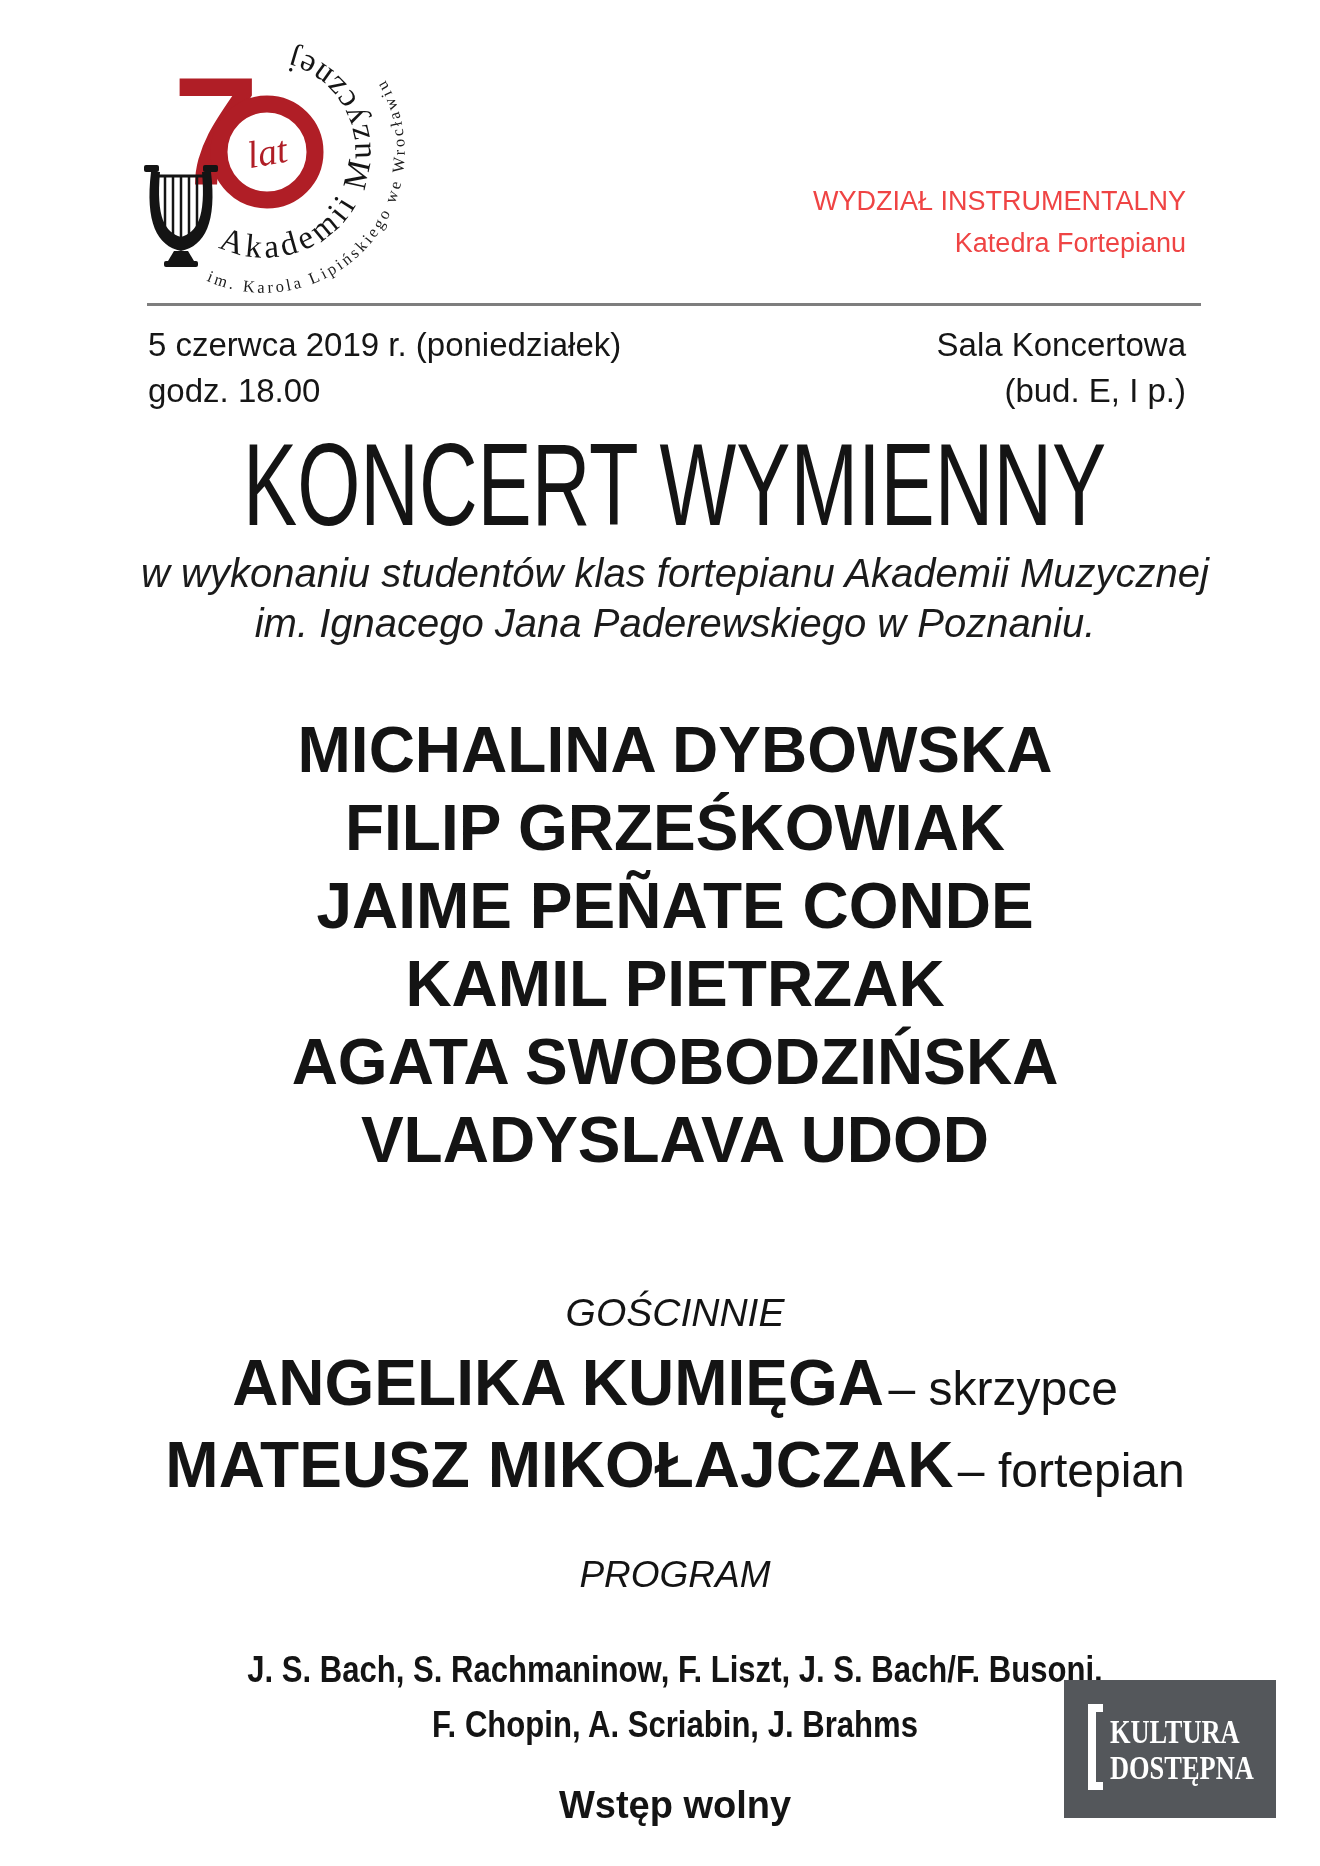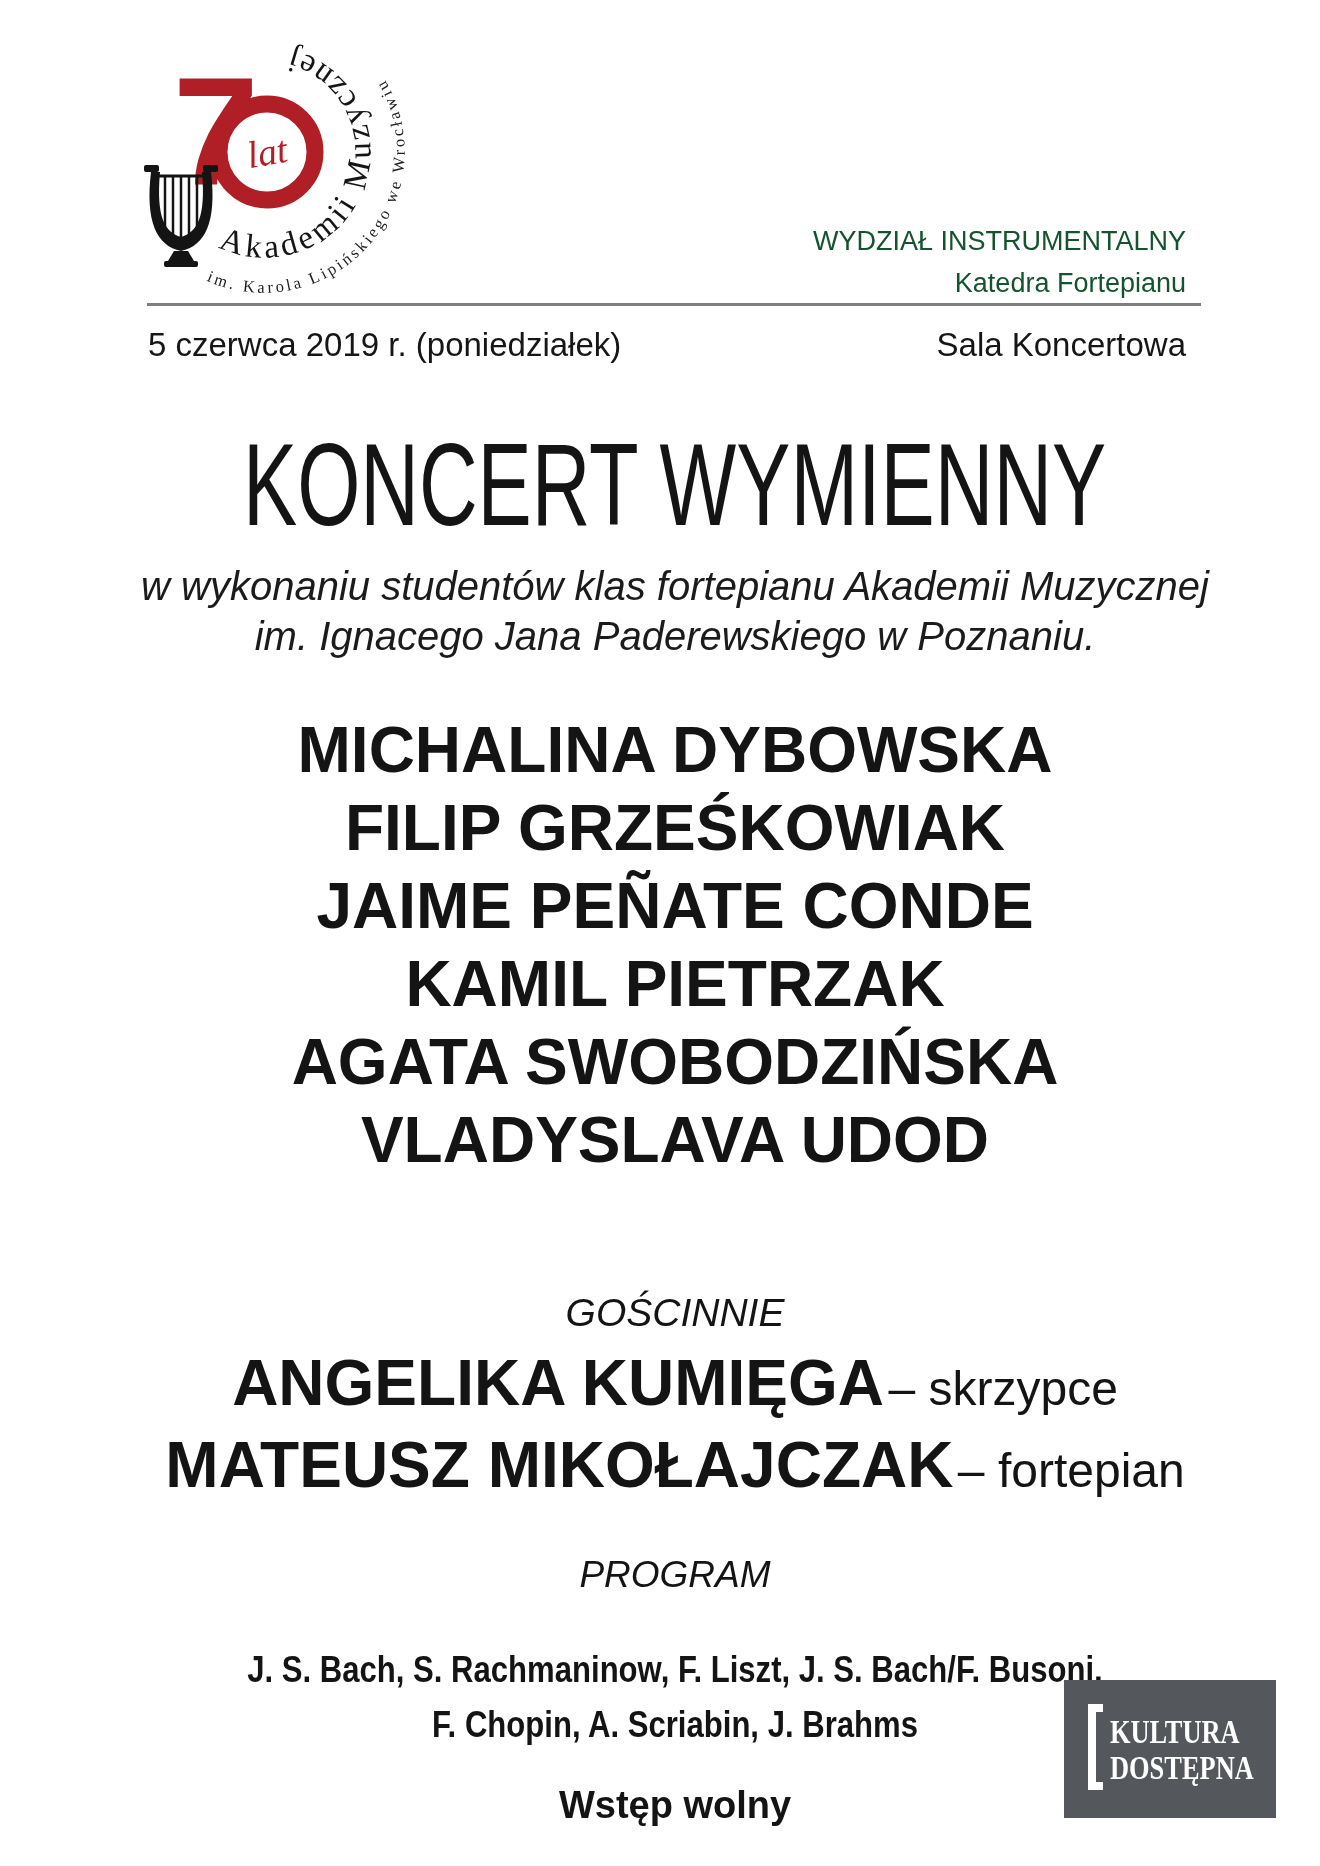--- a/index.html
+++ b/index.html
@@ -20,33 +20,33 @@
   .arc-small { font-family:"Liberation Serif", serif; font-size:16.5px; letter-spacing:3px; fill:#1d1d1d; }
   .digit7 { font-family:"Liberation Sans", sans-serif; font-weight:bold; font-size:154px; fill:var(--accent); }
   .ring   { fill:none; stroke:var(--accent); stroke-width:17px; }
   .lat    { font-family:"Liberation Serif", serif; font-style:italic; font-size:38px;
             fill:var(--accent); text-anchor:middle; }
   .lyre-fill { fill:#141414; }
   .lyre-stroke { stroke:#141414; fill:none; }
 
   
   .header-right { position:absolute; top:180px; right:134px; text-align:right;
-                  font-size:27px; line-height:42px; color:#14532d;margin-top:40px; }
+                  font-size:27px; line-height:42px; color:#ef4444; }
 
   .rule { position:absolute; left:147px; top:303px; width:1054px; height:3px; background:var(--muted_rule); }
 
   
   .meta { position:absolute; left:148px; top:322px; width:1038px; font-size:33px; line-height:46px; color:#161616; }
   .meta-row { display:flex; justify-content:space-between; }
 
   
   .content-item { position:absolute; left:30px; width:1290px; text-align:center; color:#141414; }
   .title { top:427px; font-size:116px; line-height:116px; white-space:nowrap; }
   .title-inner { display:inline-block; transform:scaleX(0.70); transform-origin:center; }
-  .subtitle { top:548px; font-style:italic; font-size:40px; line-height:50px; color:#1b1b1b;margin-top:13px; }
+  .subtitle { top:548px; font-style:italic; font-size:40px; line-height:50px; color:#1b1b1b; }
   .performers { top:711px; font-weight:bold; font-size:64px; line-height:78px; letter-spacing:0; }
   .guests-heading { top:1293px; font-size:39px; line-height:39px;font-style:italic; }
   .guest-line { white-space:nowrap; height:82px; line-height:82px; }
   .guest-1 { top:1342px; }
   .guest-2 { top:1424px; }
   .guest-name { font-weight:bold; font-size:64px; }
   .guest-role { font-size:48px; }
   .program-heading { top:1556px; font-size:37px; line-height:37px;font-style:italic; }
   .program-lines { top:1642px; font-weight:bold; font-size:37px; line-height:55px;
                    transform:scaleX(0.84); transform-origin:center; }
@@ -96,20 +96,24 @@
     <div>Katedra Fortepianu</div>
   </div>
 
   <div class="rule"></div>
 
   <div class="meta">
     <div class="meta-row">
       <span>5 czerwca 2019 r. (poniedziałek)</span>
       <span>Sala Koncertowa</span>
     </div>
+    <div class="meta-row">
+      <span>godz. 18.00</span>
+      <span>(bud. E, I p.)</span>
+    </div>
   </div>
 
   <div class="content-item title">
     <span class="title-inner">KONCERT WYMIENNY</span>
   </div>
 
   <div class="content-item subtitle">
     <div>w wykonaniu studentów klas fortepianu Akademii Muzycznej</div>
     <div>im. Ignacego Jana Paderewskiego w Poznaniu.</div>
   </div>

